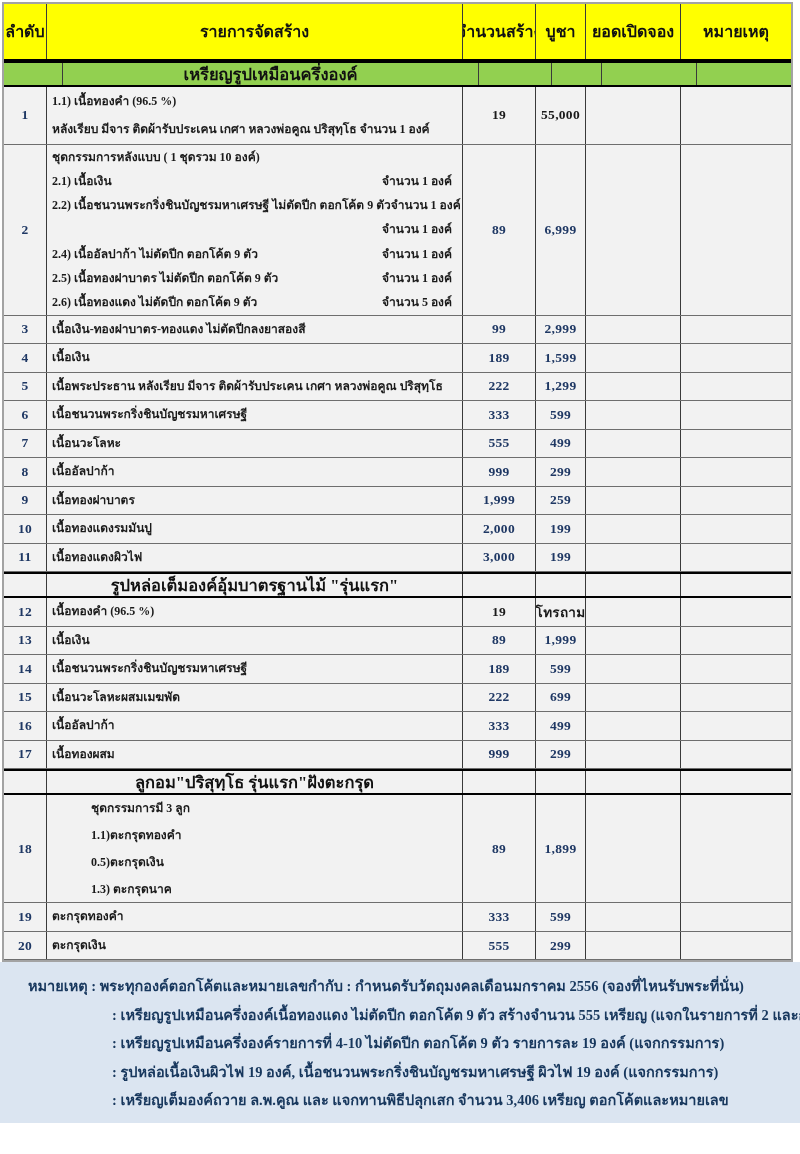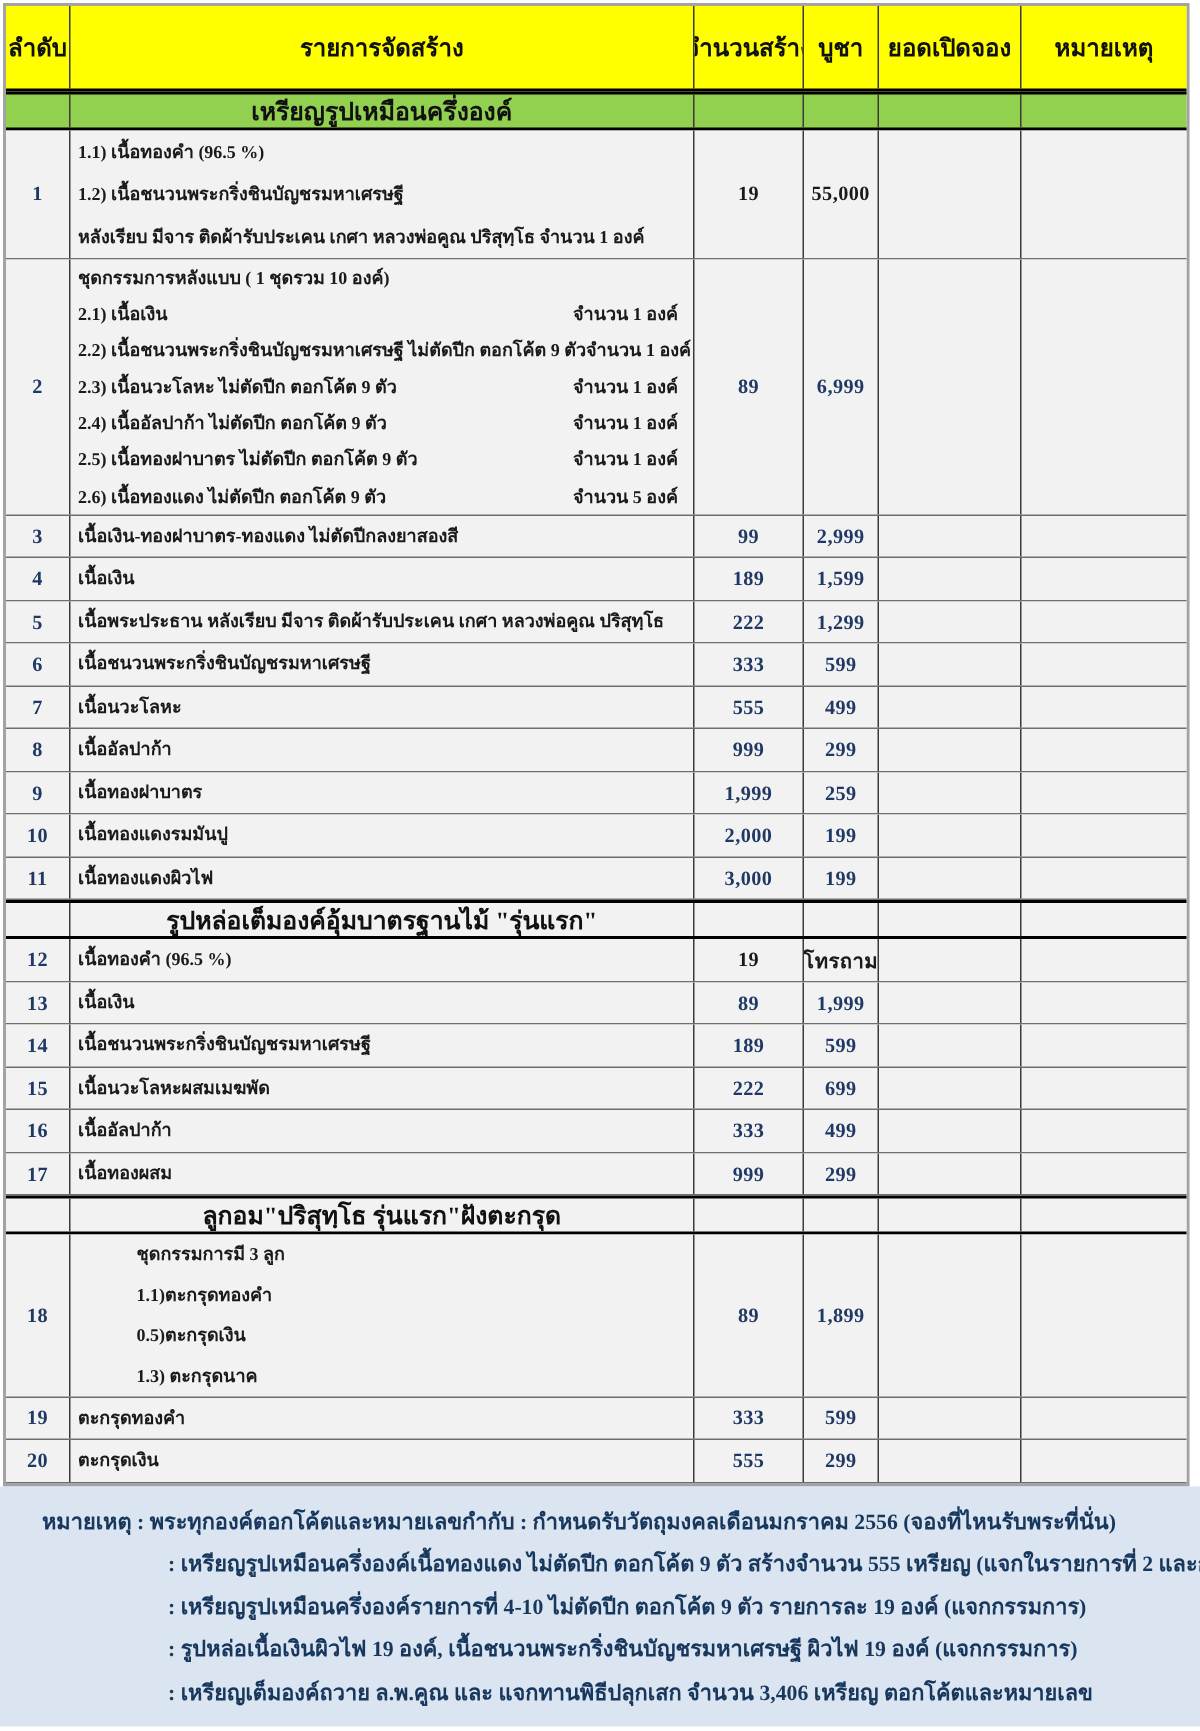--- a/index.html
+++ b/index.html
@@ -27,21 +27,21 @@
 
   
   .thead{height:57px;background:#ffff00;border-bottom:2px solid #000;}
   .th{
     display:flex;align-items:center;justify-content:center;
     font-weight:bold;font-size:16px;color:#111;white-space:nowrap;
   }
 
   
   .section{height:26px;border-top:2px solid #000;border-bottom:2px solid #000;}
-  .sec-green{background:#92d050;}
+  .sec-green{background:#92d050;padding-left:16px;}
   .sec-plain{background:#f2f2f2;}
   .section .cell{display:flex;align-items:center;justify-content:center;}
   .section-label{font-weight:bold;font-size:16.5px;color:#111;white-space:nowrap;}
 
   
   .item{background:#f2f2f2;}
   .num{
     display:flex;align-items:center;justify-content:center;
     font-weight:bold;font-size:13.5px;color:#1f3864;letter-spacing:.3px;white-space:nowrap;
   }
@@ -91,23 +91,20 @@
     <div class="cell c-res"></div>
     <div class="cell c-rem"></div>
   </div>
         <div class="row item r1 black-nums">
     <div class="cell c-no num">1</div>
     <div class="cell c-item lines">
             <div class="line">
               <span>1.1) เนื้อทองคำ (96.5 %)</span>
             </div>
             <div class="line">
-              <span>1.2) เนื้อชนวนพระกริ่งชินบัญชรมหาเศรษฐี</span>
-            </div>
-            <div class="line">
               <span>หลังเรียบ มีจาร ติดผ้ารับประเคน เกศา หลวงพ่อคูณ ปริสุทฺโธ   จำนวน 1 องค์</span>
             </div>
           </div>
     <div class="cell c-qty num">19</div>
     <div class="cell c-price num">55,000</div>
     <div class="cell c-res"></div>
     <div class="cell c-rem"></div>
   </div>
         <div class="row item r2">
     <div class="cell c-no num">2</div>
@@ -117,21 +114,20 @@
             </div>
             <div class="line">
               <span>2.1) เนื้อเงิน</span>
               <span class="rt">จำนวน 1 องค์</span>
             </div>
             <div class="line">
               <span>2.2) เนื้อชนวนพระกริ่งชินบัญชรมหาเศรษฐี ไม่ตัดปีก ตอกโค้ต 9 ตัว</span>
               <span class="rt">จำนวน 1 องค์</span>
             </div>
             <div class="line">
-              <span>2.3) เนื้อนวะโลหะ ไม่ตัดปีก ตอกโค้ต 9 ตัว</span>
               <span class="rt">จำนวน 1 องค์</span>
             </div>
             <div class="line">
               <span>2.4) เนื้ออัลปาก้า ไม่ตัดปีก ตอกโค้ต 9 ตัว</span>
               <span class="rt">จำนวน 1 องค์</span>
             </div>
             <div class="line">
               <span>2.5) เนื้อทองฝาบาตร ไม่ตัดปีก ตอกโค้ต 9 ตัว</span>
               <span class="rt">จำนวน 1 องค์</span>
             </div>

